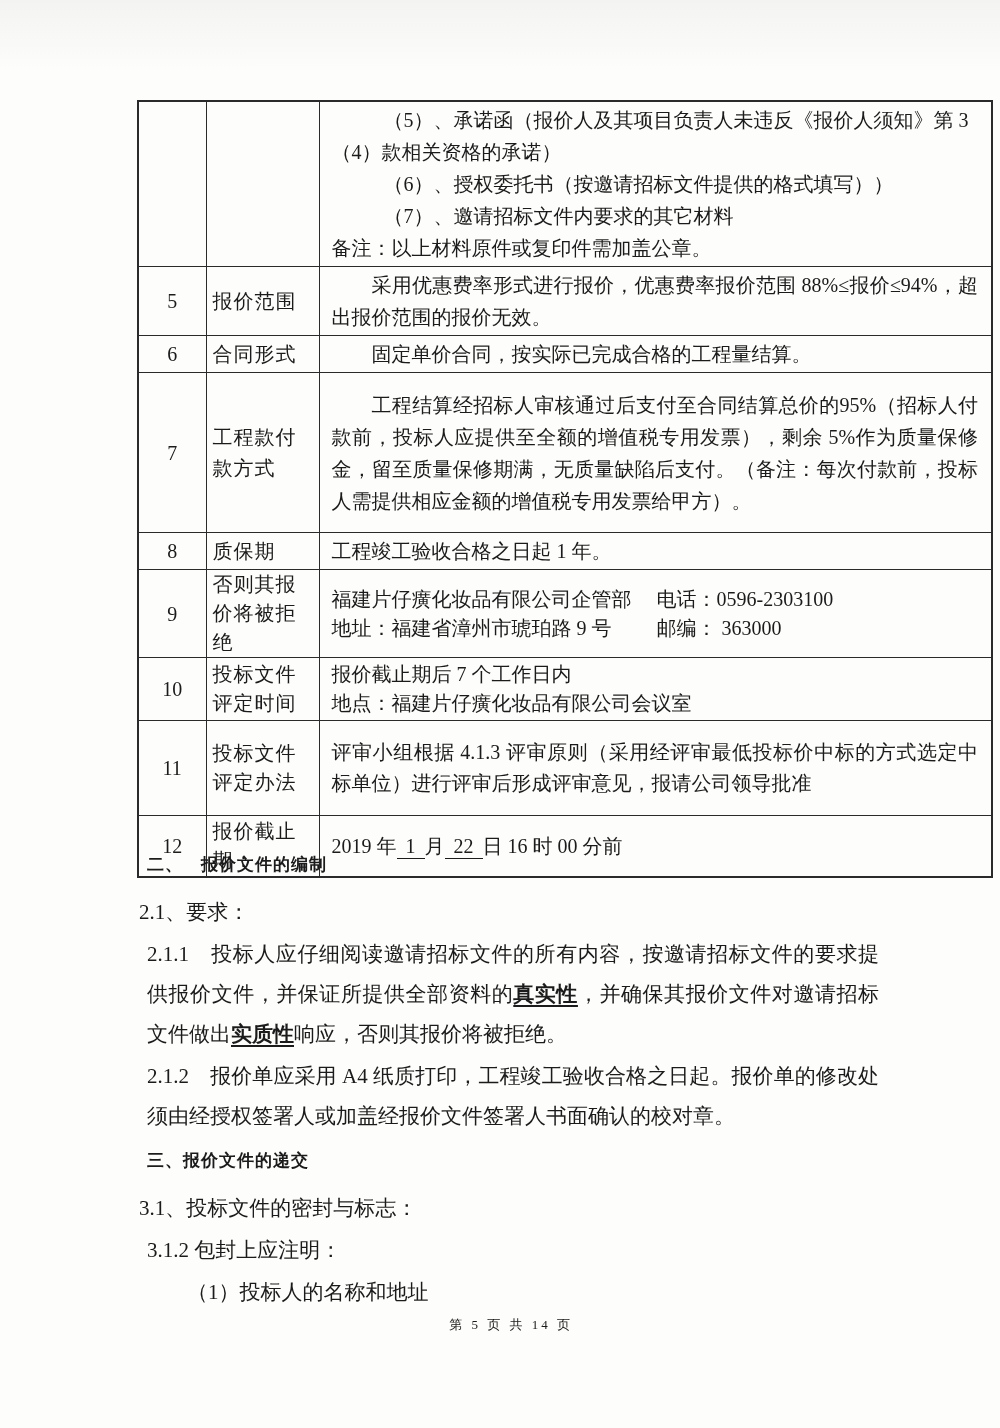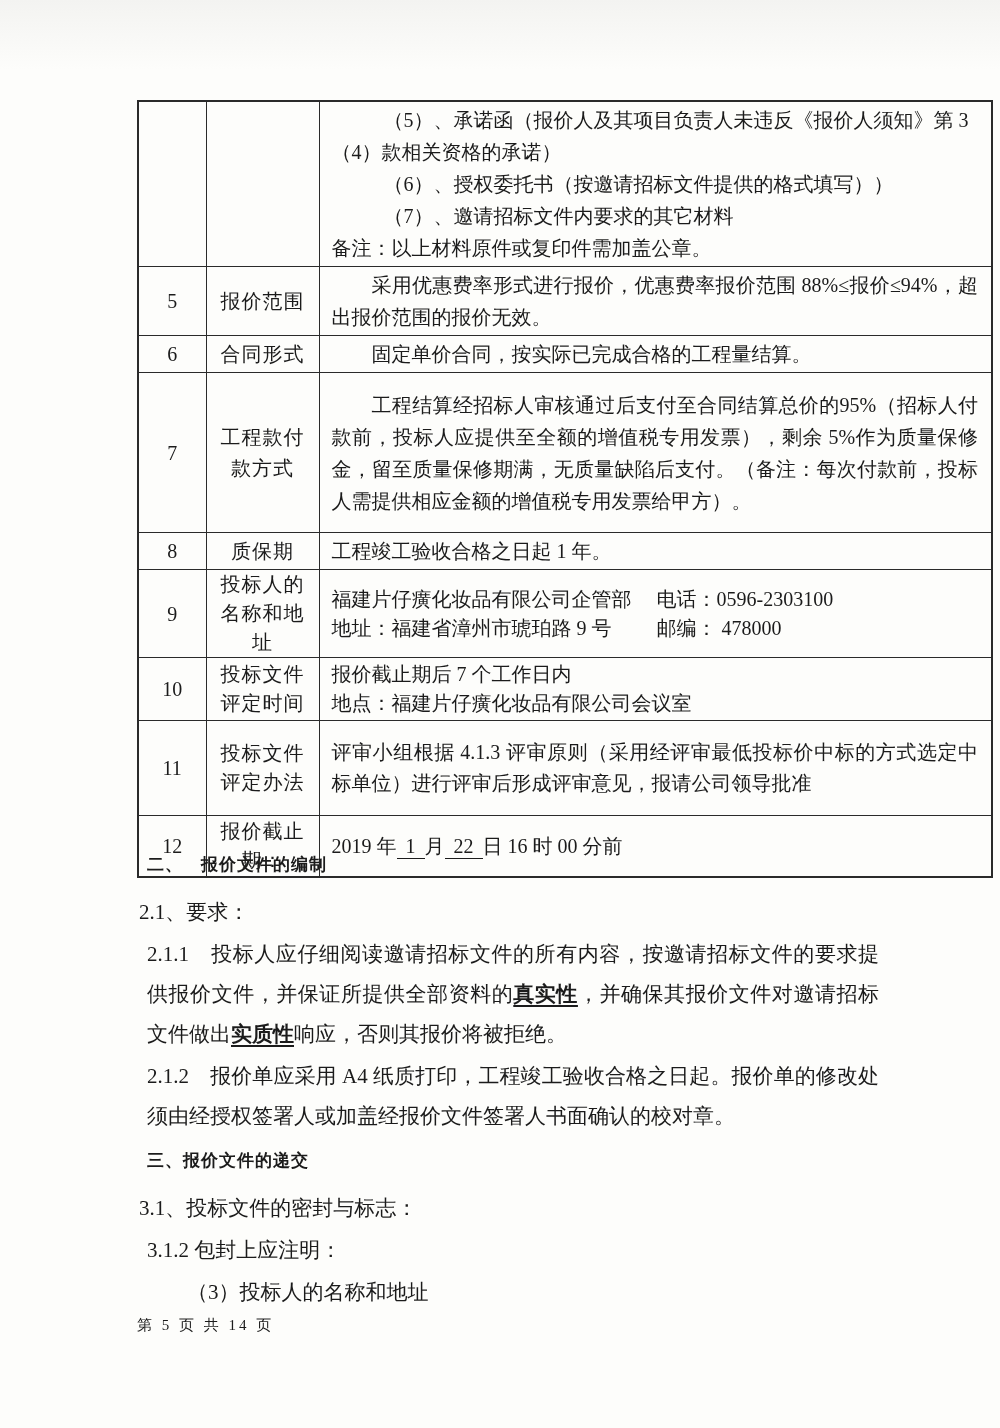--- a/index.html
+++ b/index.html
@@ -16,21 +16,21 @@
 
   
   .doc-table {
     position:absolute; left:137px; top:100px; width:856px;
     border-collapse:collapse; table-layout:fixed;
     font-size:20px; line-height:1.6;
     border:2px solid #2a2a2a;
   }
   .doc-table td { border:1.6px solid #2a2a2a; vertical-align:middle; }
   .c-num   { width:68px;  text-align:center; }
-  .c-label { width:113px; text-align:center; padding:0 6px; line-height:1.55; letter-spacing:1px; }
+  .c-label { width:113px; text-align:left; padding:0 6px; line-height:1.55; letter-spacing:1px; }
   .c-body  { padding:2px 13px 2px 12px; }
   .ind  { text-indent:2em; }
   .ind3 { text-indent:2.6em; }
   .just { text-align:justify; }
   .tight { line-height:1.45; }
   .r-cont { height:163px; } .r5 { height:60px; } .r6 { height:37px; }
   .r7 { height:160px; } .r8 { height:37px; } .r9 { height:58px; }
   .r10 { height:62px; } .r11 { height:95px; } .r12 { height:61px; }
   .contact { display:grid; grid-template-columns:325px 1fr; line-height:1.45; }
   .blank {
@@ -49,21 +49,21 @@
     margin:8px 0 10px 8px; line-height:34px;
   }
   .sections p { line-height:40px; text-align:justify; }
   .p-sub   { margin-top:2px; }
   .p-body  { margin-top:2px;margin-left:8px; }
   .bu { font-weight:bold; text-decoration:underline; text-underline-offset:4px; text-decoration-thickness:1.8px; }
   .indent-item { padding-left:40px; }
 
   .footer {
     position:absolute; left:137px; top:1316px; width:748px;
-    text-align:left; font-size:15px; letter-spacing:3px;
+    text-align:center; font-size:13px; letter-spacing:3px;
   }
 </style>
 </head>
 <body>
 
 <div class="page">
 
   <table class="doc-table">
     <tbody>
       <tr class="r-cont">
@@ -104,27 +104,27 @@
       <tr class="r8">
         <td class="c-num">8</td>
         <td class="c-label">质保期</td>
         <td class="c-body">
           <p>工程竣工验收合格之日起 1 年。</p>
         </td>
       </tr>
 
       <tr class="r9">
         <td class="c-num">9</td>
-        <td class="c-label tight">投标人的名称和地址</td>
+        <td class="c-label tight">否则其报价将被拒绝</td>
         <td class="c-body">
           <div class="contact">
             <span>福建片仔癀化妆品有限公司企管部</span>
             <span>电话：0596-2303100</span>
             <span>地址：福建省漳州市琥珀路 9 号</span>
-            <span>邮编： 478000</span>
+            <span>邮编： 363000</span>
           </div>
         </td>
       </tr>
 
       <tr class="r10">
         <td class="c-num">10</td>
         <td class="c-label tight">投标文件评定时间</td>
         <td class="c-body tight">
           <p>报价截止期后 7 个工作日内</p>
           <p>地点：福建片仔癀化妆品有限公司会议室</p>
@@ -152,18 +152,18 @@
   </table>
 
   <div class="sections">
     <h2>二、　报价文件的编制</h2>
     <p class="p-sub">2.1、要求：</p>
     <p class="p-body"><span>2.1.1　投标人应仔细阅读邀请招标文件的所有内容，按邀请招标文件的要求提供报价文件，并保证所提供全部资料的</span><span class="bu">真实性</span><span>，并确保其报价文件对邀请招标文件做出</span><span class="bu">实质性</span><span>响应，否则其报价将被拒绝。</span></p>
     <p class="p-body">2.1.2　报价单应采用 A4 纸质打印，工程竣工验收合格之日起。报价单的修改处须由经授权签署人或加盖经报价文件签署人书面确认的校对章。</p>
     <h2>三、报价文件的递交</h2>
     <p class="p-sub">3.1、投标文件的密封与标志：</p>
     <p class="p-body">3.1.2 包封上应注明：</p>
-    <p class="p-body indent-item">（3）投标人的名称和地址</p>
+    <p class="p-body indent-item">（1）投标人的名称和地址</p>
   </div>
 
   <div class="footer">第 5 页 共 14 页</div>
 
 </div>
 
 </body></html>

